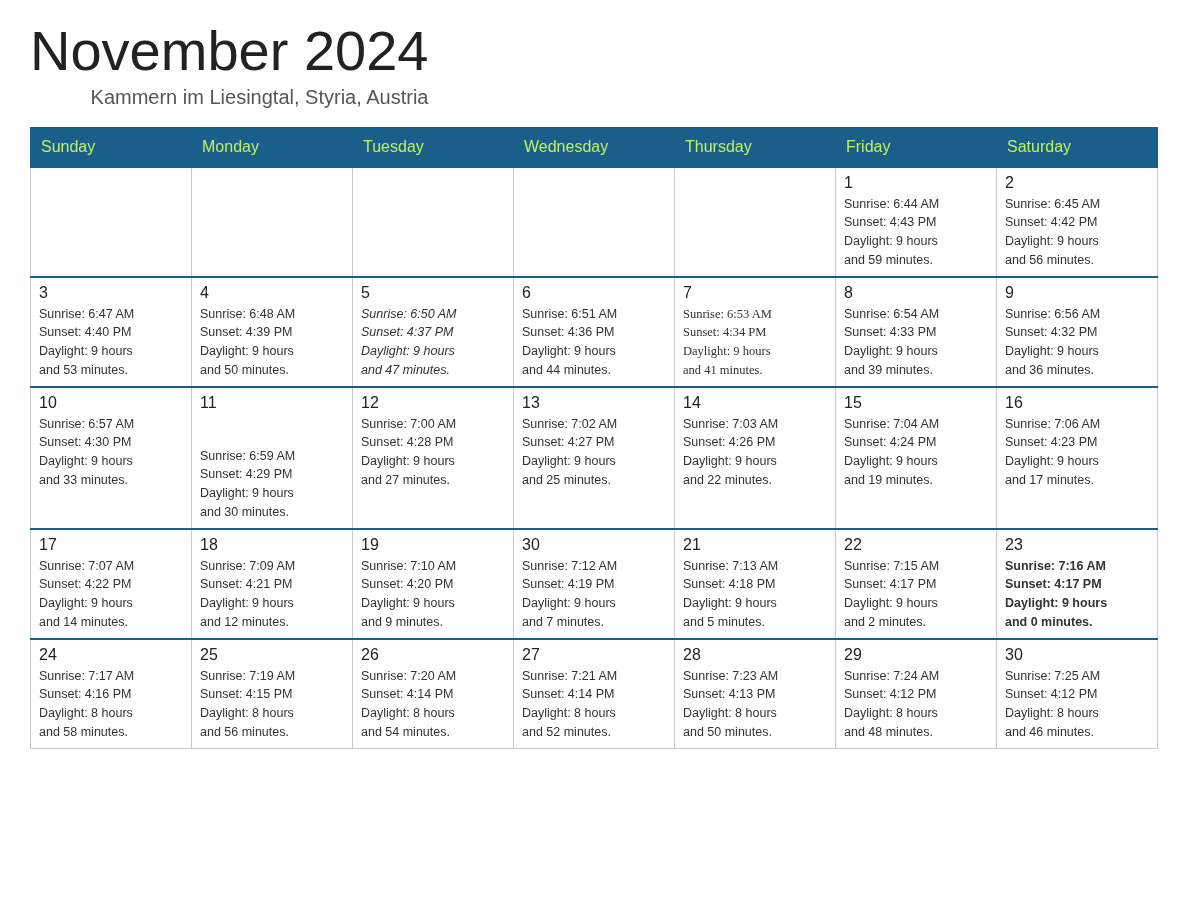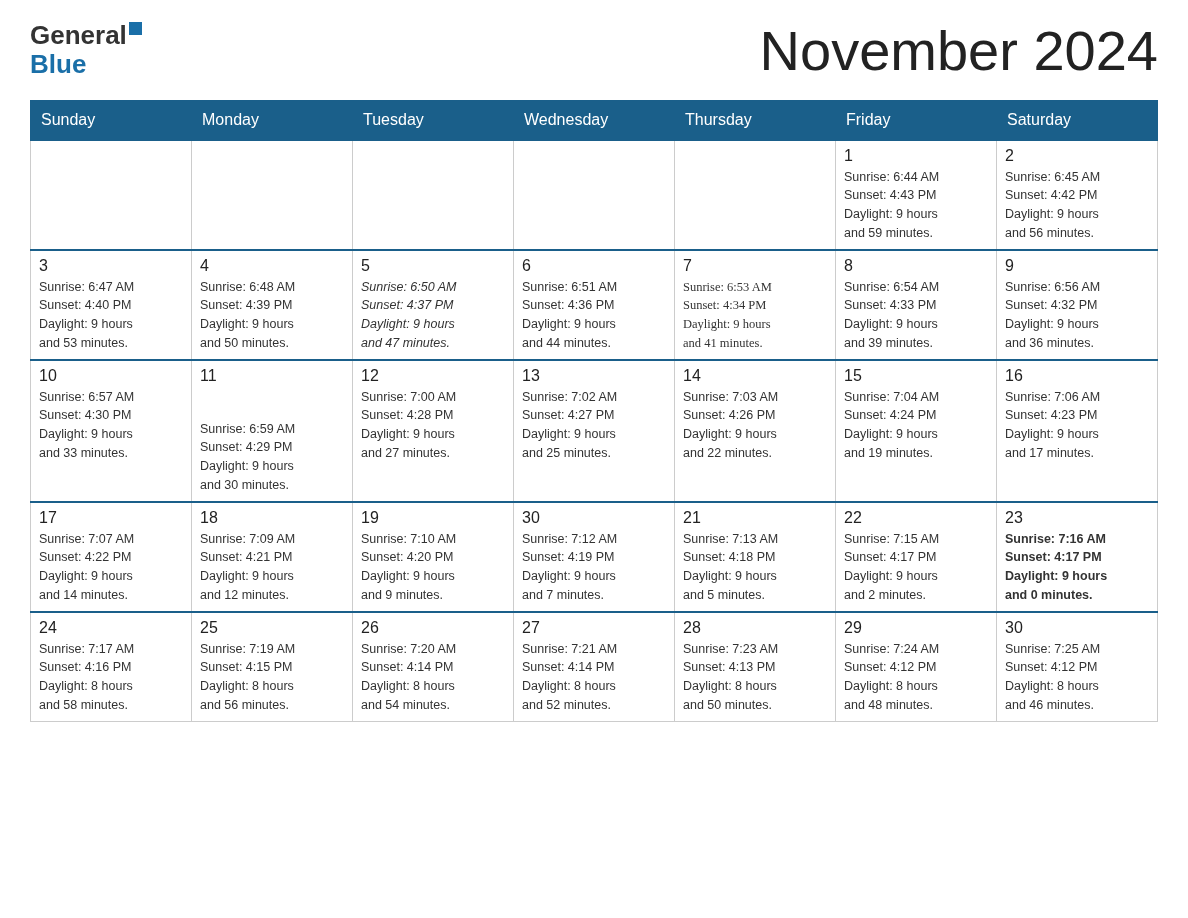--- a/index.html
+++ b/index.html
@@ -35,21 +35,21 @@
       color: #555;
       margin-top: 4px;
     }
     .calendar-table {
       width: 100%;
       border-collapse: collapse;
       border: 1px solid #aaa;
     }
     .calendar-table th {
       background-color: #1a5f8a;
-      color: #ffffff;
+      color: #bef264;
       font-size: 16px;
       font-weight: normal;
       padding: 10px 10px;
       text-align: left;
       border: 1px solid #1a5f8a;
     }
     .calendar-table td {
       vertical-align: top;
       border: 1px solid #ccc;
       padding: 6px 8px;
@@ -80,30 +80,23 @@
       border-top: 2px solid #1a5f8a;
     }
     .calendar-table thead tr th {
       border-bottom: 2px solid #1a5f8a;
     }
   </style>
 </head>
 <body>
 
 <div class="header-area">
-  <div class="logo-area">
-    <div style="font-size:26px; font-weight:bold; color:#333; line-height:1.2;">
-      <span style="color:#333;">General</span><span style="display:inline-block; width:0; height:0; border-left:13px solid #1a6fa8; border-right:0; border-bottom:0; border-top:13px solid #1a6fa8; margin-left:2px; vertical-align:top; margin-top:2px;"></span>
-    </div>
-    <div style="font-size:26px; font-weight:bold; color:#1a6fa8; line-height:1.2; margin-top:-2px;">
-      <span>Blue</span>
-    </div>
-  </div>
   <div class="title-area">
     <div class="month-title">November 2024</div>
+    <div class="location-subtitle">Kammern im Liesingtal, Styria, Austria</div>
   </div>
 </div>
 
 <table class="calendar-table">
   <thead>
     <tr>
       <th>Sunday</th>
       <th>Monday</th>
       <th>Tuesday</th>
       <th>Wednesday</th>

